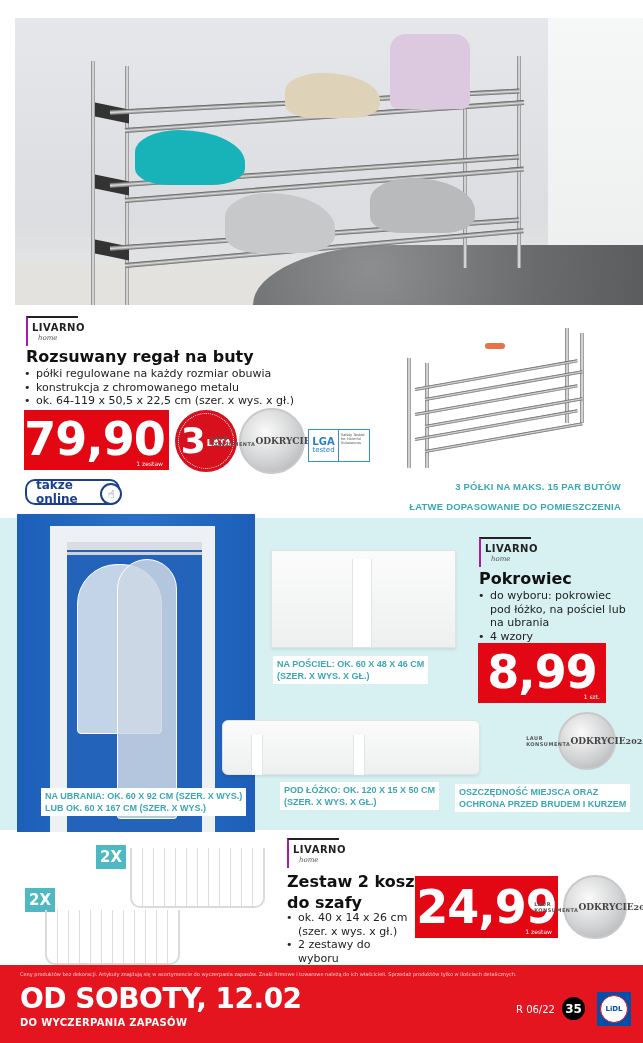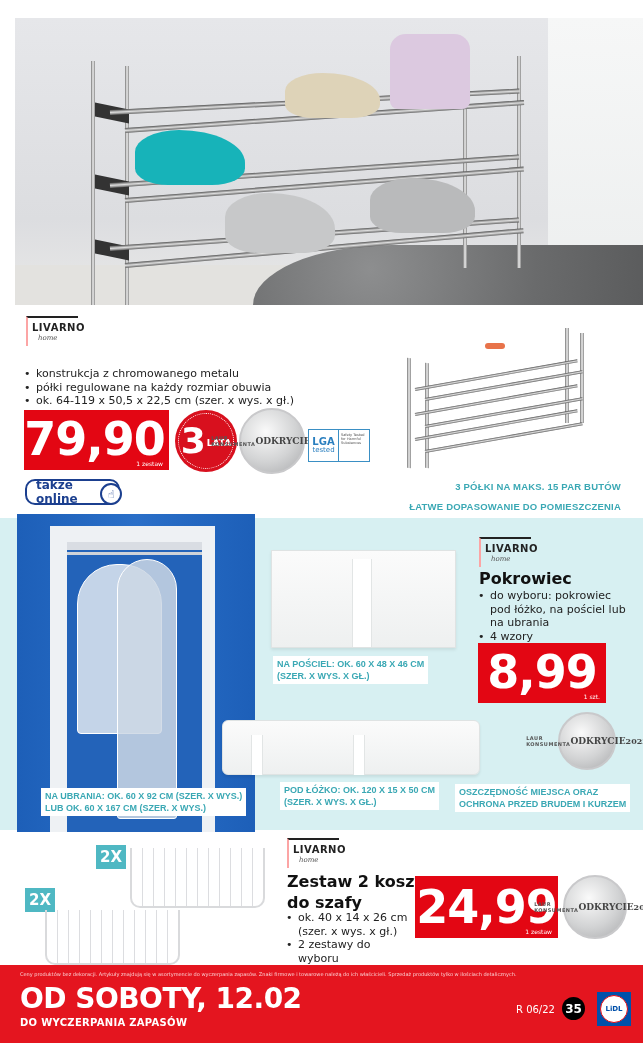--- a/index.html
+++ b/index.html
@@ -11,21 +11,21 @@
 #hero{left:15px;top:18px;width:628px;height:287px;background:linear-gradient(180deg,#e6e7ea 0%,#dcdde0 70%,#e9e9e8 100%);overflow:hidden}
 #hero .window{position:absolute;right:0;top:0;width:95px;height:287px;background:linear-gradient(180deg,#f6f7f7,#eceeee)}
 #hero .floor{position:absolute;left:0;bottom:0;width:100%;height:40px;background:#e3e2df}
 #hero .rug{position:absolute;right:0;bottom:0;width:390px;height:60px;background:radial-gradient(circle at 30% 40%,#8d8e8f 0,#6a6b6c 60%,#5b5c5d 100%);border-top-left-radius:140px 60px}
 .rack-post{position:absolute;width:4px;background:linear-gradient(90deg,#777,#eee,#888)}
 .rack-bar{position:absolute;height:5px;background:linear-gradient(180deg,#555,#ddd,#666);transform-origin:left center}
 .rack-end{position:absolute;width:34px;height:14px;background:#333}
 .shoe{position:absolute;border-radius:40% 60% 30% 30%}
 
 
-.livarno{position:absolute;width:52px;height:30px;border-left:2px solid #fca5a5;border-top:2px solid #222;font:700 10px "DejaVu Sans",sans-serif;letter-spacing:.5px;padding:4px 0 0 4px;color:#222}
+.livarno{position:absolute;width:52px;height:30px;border-left:2px solid #a21caf;border-top:2px solid #222;font:700 10px "DejaVu Sans",sans-serif;letter-spacing:.5px;padding:4px 0 0 4px;color:#222}
 .livarno .home{display:block;font:italic 7px "DejaVu Serif",serif;color:#555;letter-spacing:0;margin-left:6px;margin-top:1px}
 .ptitle{font:700 16px "DejaVu Sans",sans-serif;color:#111;white-space:nowrap}
 .bullets{list-style:none;font:11px "DejaVu Sans",sans-serif;color:#222;line-height:13.5px}
 .bullets li{position:relative;padding-left:14px}
 .bullets li:before{content:"•";position:absolute;left:2px}
 .pricebox{position:absolute;background:#e30613;color:#fff}
 .price{font:700 46px "DejaVu Sans",sans-serif;letter-spacing:-1px;text-align:center;line-height:1}
 .unit{position:absolute;right:6px;bottom:3px;font:6px "DejaVu Sans",sans-serif;color:#fff}
 .badge-warranty{width:62px;height:62px;border-radius:50%;background:#d8101e;color:#fff;display:flex;align-items:center;justify-content:center}
 .badge-warranty .num{font:700 36px "DejaVu Sans",sans-serif;line-height:1}
@@ -96,23 +96,24 @@
     <div class="shoe" style="left:375px;top:16px;width:80px;height:75px;background:#dcc9e0;border-radius:20% 20% 10% 10%"></div>
     <div class="shoe" style="left:120px;top:112px;width:110px;height:55px;background:#17b3b9"></div>
     <div class="shoe" style="left:210px;top:175px;width:110px;height:60px;background:#c7c8c9"></div>
     <div class="shoe" style="left:355px;top:160px;width:105px;height:55px;background:#b9babb"></div>
   </div>
 
   <div class="livarno" style="left:26px;top:316px">
     <span>LIVARNO</span>
     <span class="home">home</span>
   </div>
+  <div class="abs ptitle" style="left:26px;top:347px">Rozsuwany regał na buty</div>
   <ul class="abs bullets" style="left:22px;top:367px;width:340px">
+    <li>półki regulowane na każdy rozmiar obuwia</li>
     <li>konstrukcja z chromowanego metalu</li>
-    <li>półki regulowane na każdy rozmiar obuwia</li>
     <li>ok. 64-119 x 50,5 x 22,5 cm (szer. x wys. x gł.)</li>
   </ul>
 
   <div class="pricebox" style="left:24px;top:410px;width:145px;height:60px">
     <div class="price" style="margin-top:6px;margin-left:-4px">79,90</div>
     <div class="unit">1 zestaw</div>
   </div>
 
   <div class="abs badge-warranty" style="left:175px;top:410px">
     <div class="ring"></div>

